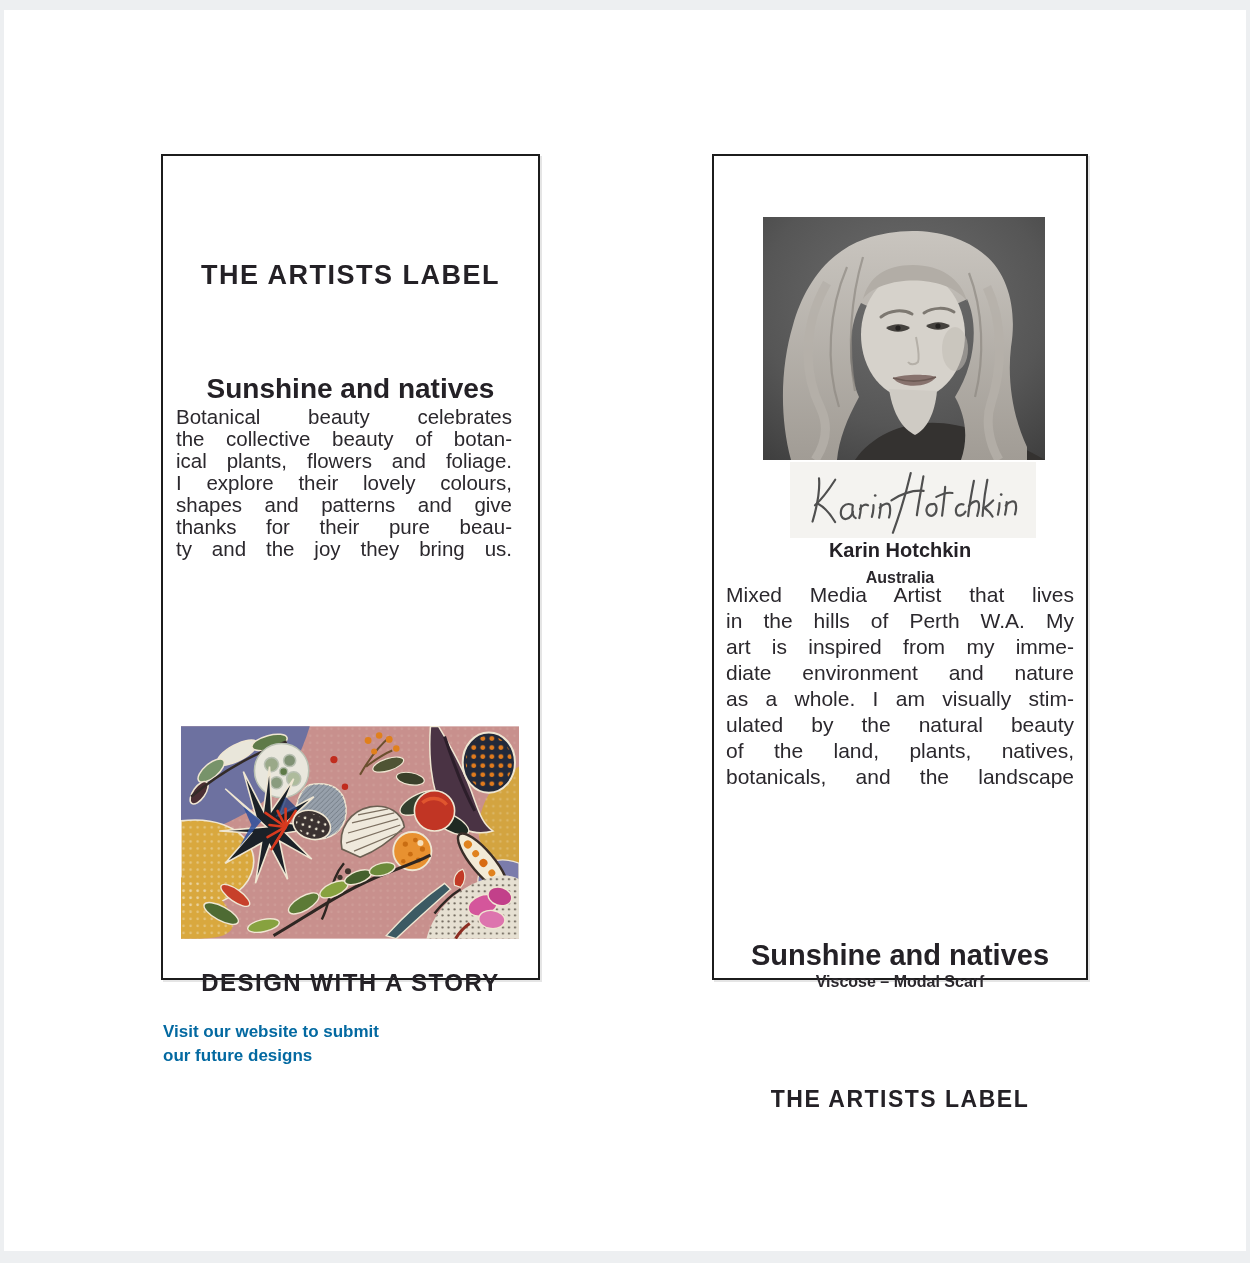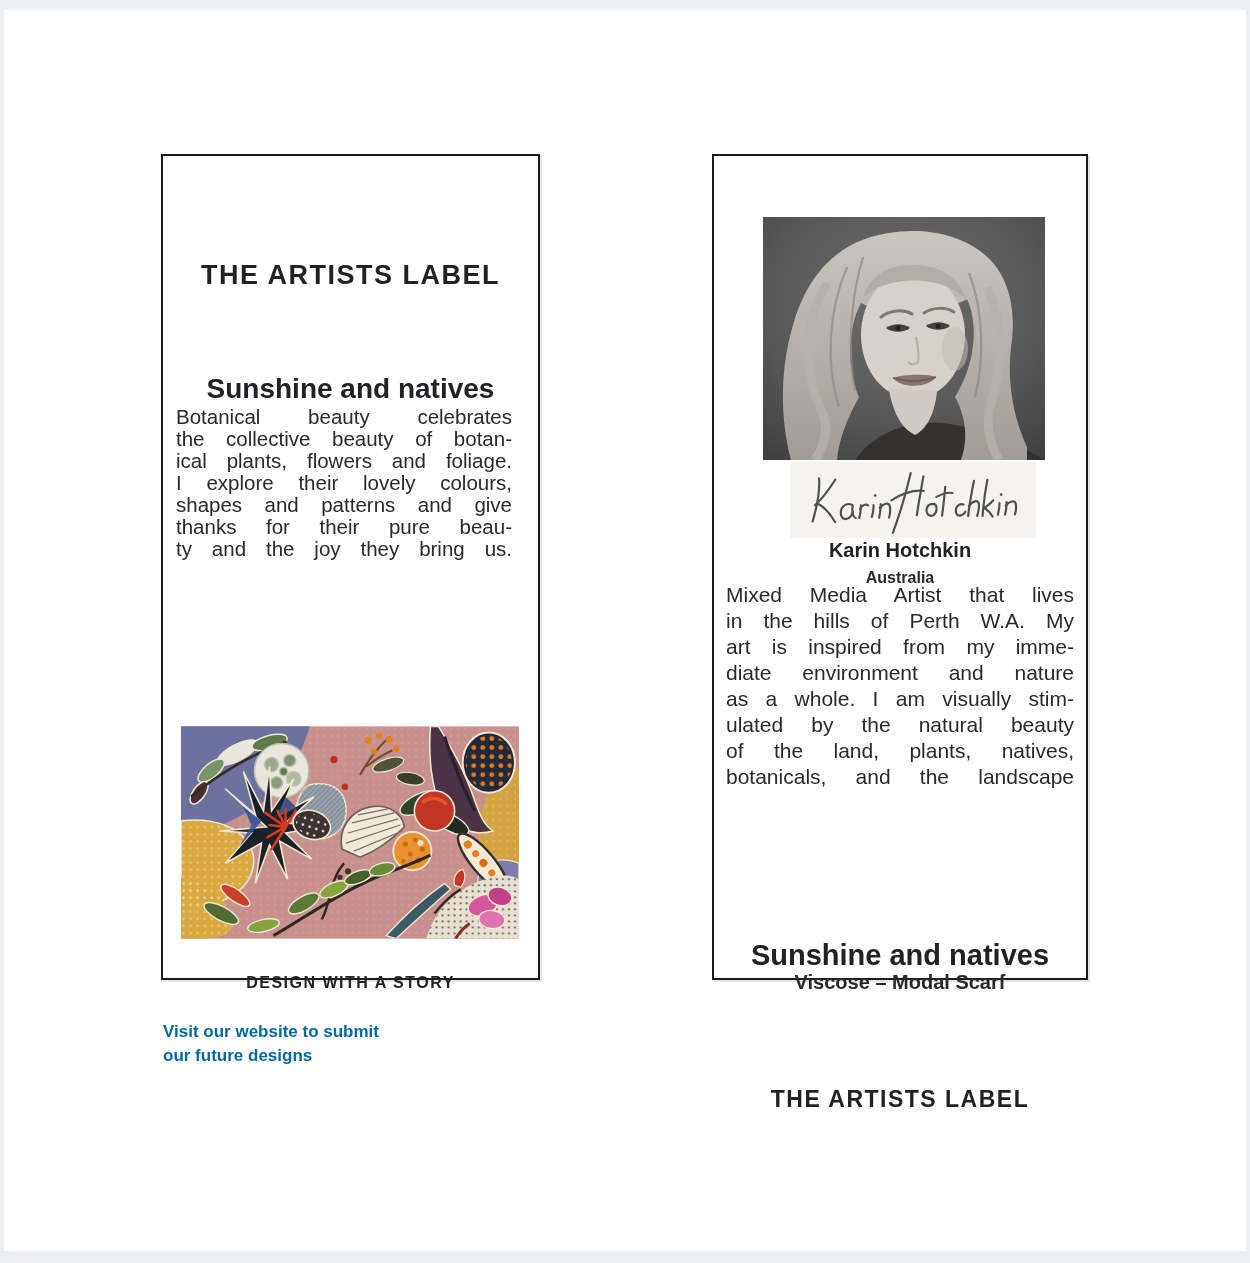--- a/index.html
+++ b/index.html
@@ -35,21 +35,21 @@
     font-size:28px;font-weight:700;color:#242126;line-height:34px;
   }
   .desc{
     left:13px;right:26px;top:250px;
     font-size:20.5px;line-height:22px;color:#2b282d;
   }
   .artwork{left:18px;top:570px;width:338px;height:213px;}
   .artwork svg{display:block;}
   .tagline{
     left:0;right:0;top:812px;text-align:center;
-    font-size:16px;font-weight:700;letter-spacing:1.5px;color:#242126;line-height:30px;
+    font-size:24px;font-weight:700;letter-spacing:1.5px;color:#242126;line-height:30px;
   }
   .visit{
     left:0;right:0;top:864px;text-align:left;white-space:pre-line;
     font-size:17px;font-weight:700;color:#0369a1;line-height:24px;
   }
   .website{
     left:0;right:0;top:932px;text-align:center;
     font-size:20px;font-weight:700;color:#242126;line-height:26px;
   }
 
@@ -71,21 +71,21 @@
   .bio{
     left:12px;right:12px;top:426px;
     font-size:21px;line-height:26px;color:#2b282d;
   }
   .product-name{
     left:0;right:0;top:782px;text-align:center;
     font-size:29px;font-weight:700;color:#242126;line-height:34px;
   }
   .material{
     left:0;right:0;top:816px;text-align:center;
-    font-size:20px;font-weight:700;color:#2b282d;line-height:20px;
+    font-size:16px;font-weight:700;color:#2b282d;line-height:20px;
   }
   .brand-footer{
     left:0;right:0;top:928px;text-align:center;
     font-size:23px;font-weight:700;letter-spacing:1.5px;color:#242126;line-height:30px;
   }
 </style>
 </head>
 <body>
 
 <div class="canvas">

